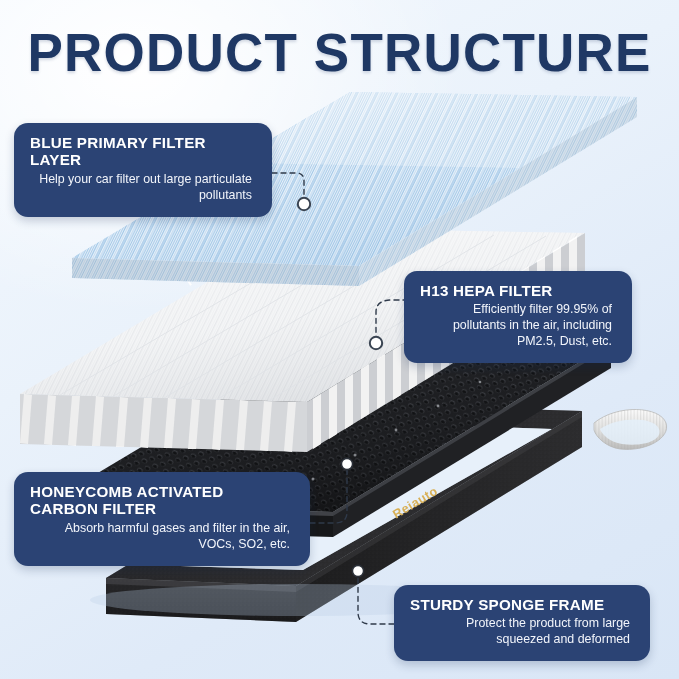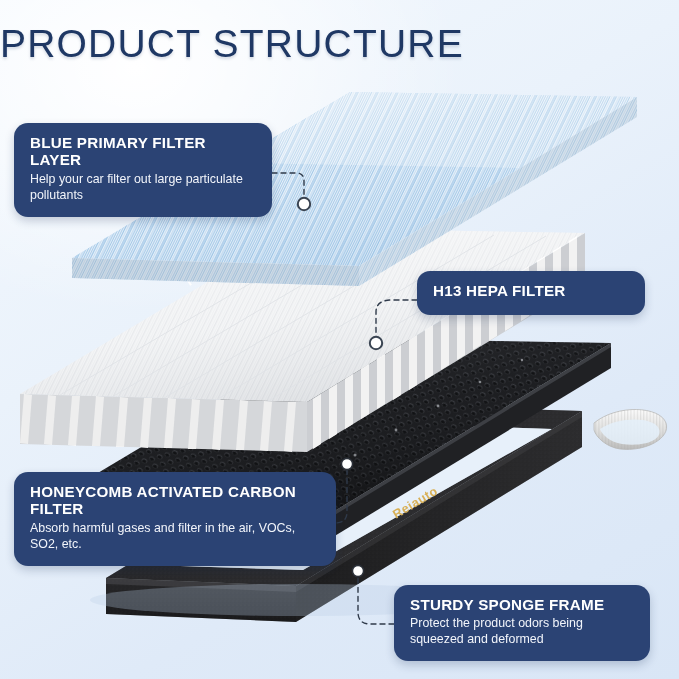--- a/index.html
+++ b/index.html
@@ -18,23 +18,23 @@
       radial-gradient(ellipse 80% 60% at 20% 10%, #ffffff 0%, rgba(255,255,255,0) 60%),
       linear-gradient(150deg, #f4f9fe 0%, #eaf2fb 38%, #dfeaf8 70%, #d9e6f6 100%);
   }
 
   
   .title {
     position: absolute;
     top: 22px;
     left: 0;
     width: 679px;
-    text-align: left;
-    font-size: 39px;
-    font-weight: 400;
+    text-align: center;
+    font-size: 53px;
+    font-weight: 700;
     letter-spacing: 1.2px;
     color: #1f3864;
     text-shadow: 0 2px 3px rgba(31,56,100,0.18);
   }
 
   
   #art {
     position: absolute;
     left: 0;
     top: 0;
@@ -58,25 +58,26 @@
     letter-spacing: 0.25px;
     line-height: 1.15;
     margin-bottom: 3px;
     white-space: pre-line;
   }
   .callout .c-desc {
     font-size: 12.4px;
     font-weight: 400;
     line-height: 1.28;
     color: #f2f5fb;
+    text-align: right;
   }
 
   #callout-blue      { left: 14px;  top: 123px; width: 258px; }
-  #callout-hepa      { left: 417px; top: 271px; width: 228px; border-radius: 13px; }
-  #callout-honeycomb { left: 14px;  top: 472px; width: 322px; }
+  #callout-hepa      { left: 404px; top: 271px; width: 228px; border-radius: 13px; }
+  #callout-honeycomb { left: 14px;  top: 472px; width: 296px; }
   #callout-sponge    { left: 394px; top: 585px; width: 256px; }
 
   
   #connectors {
     position: absolute;
     left: 0; top: 0;
     width: 679px; height: 679px;
     pointer-events: none;
   }
 </style>
@@ -317,25 +318,26 @@
     </g>
   </svg>
 
   <div class="callout" id="callout-blue">
     <div class="c-title">BLUE PRIMARY FILTER LAYER</div>
     <div class="c-desc">Help your car filter out large particulate pollutants</div>
   </div>
 
   <div class="callout" id="callout-hepa">
     <div class="c-title">H13 HEPA FILTER</div>
+    <div class="c-desc">Efficiently filter 99.95% of pollutants in the air, including PM2.5, Dust, etc.</div>
   </div>
 
   <div class="callout" id="callout-honeycomb">
     <div class="c-title">HONEYCOMB ACTIVATED CARBON FILTER</div>
     <div class="c-desc">Absorb harmful gases and filter in the air, VOCs, SO2, etc.</div>
   </div>
 
   <div class="callout" id="callout-sponge">
     <div class="c-title">STURDY SPONGE FRAME</div>
-    <div class="c-desc">Protect the product odors being squeezed and deformed</div>
+    <div class="c-desc">Protect the product from large squeezed and deformed</div>
   </div>
 
 </div>
 
 </body></html>

